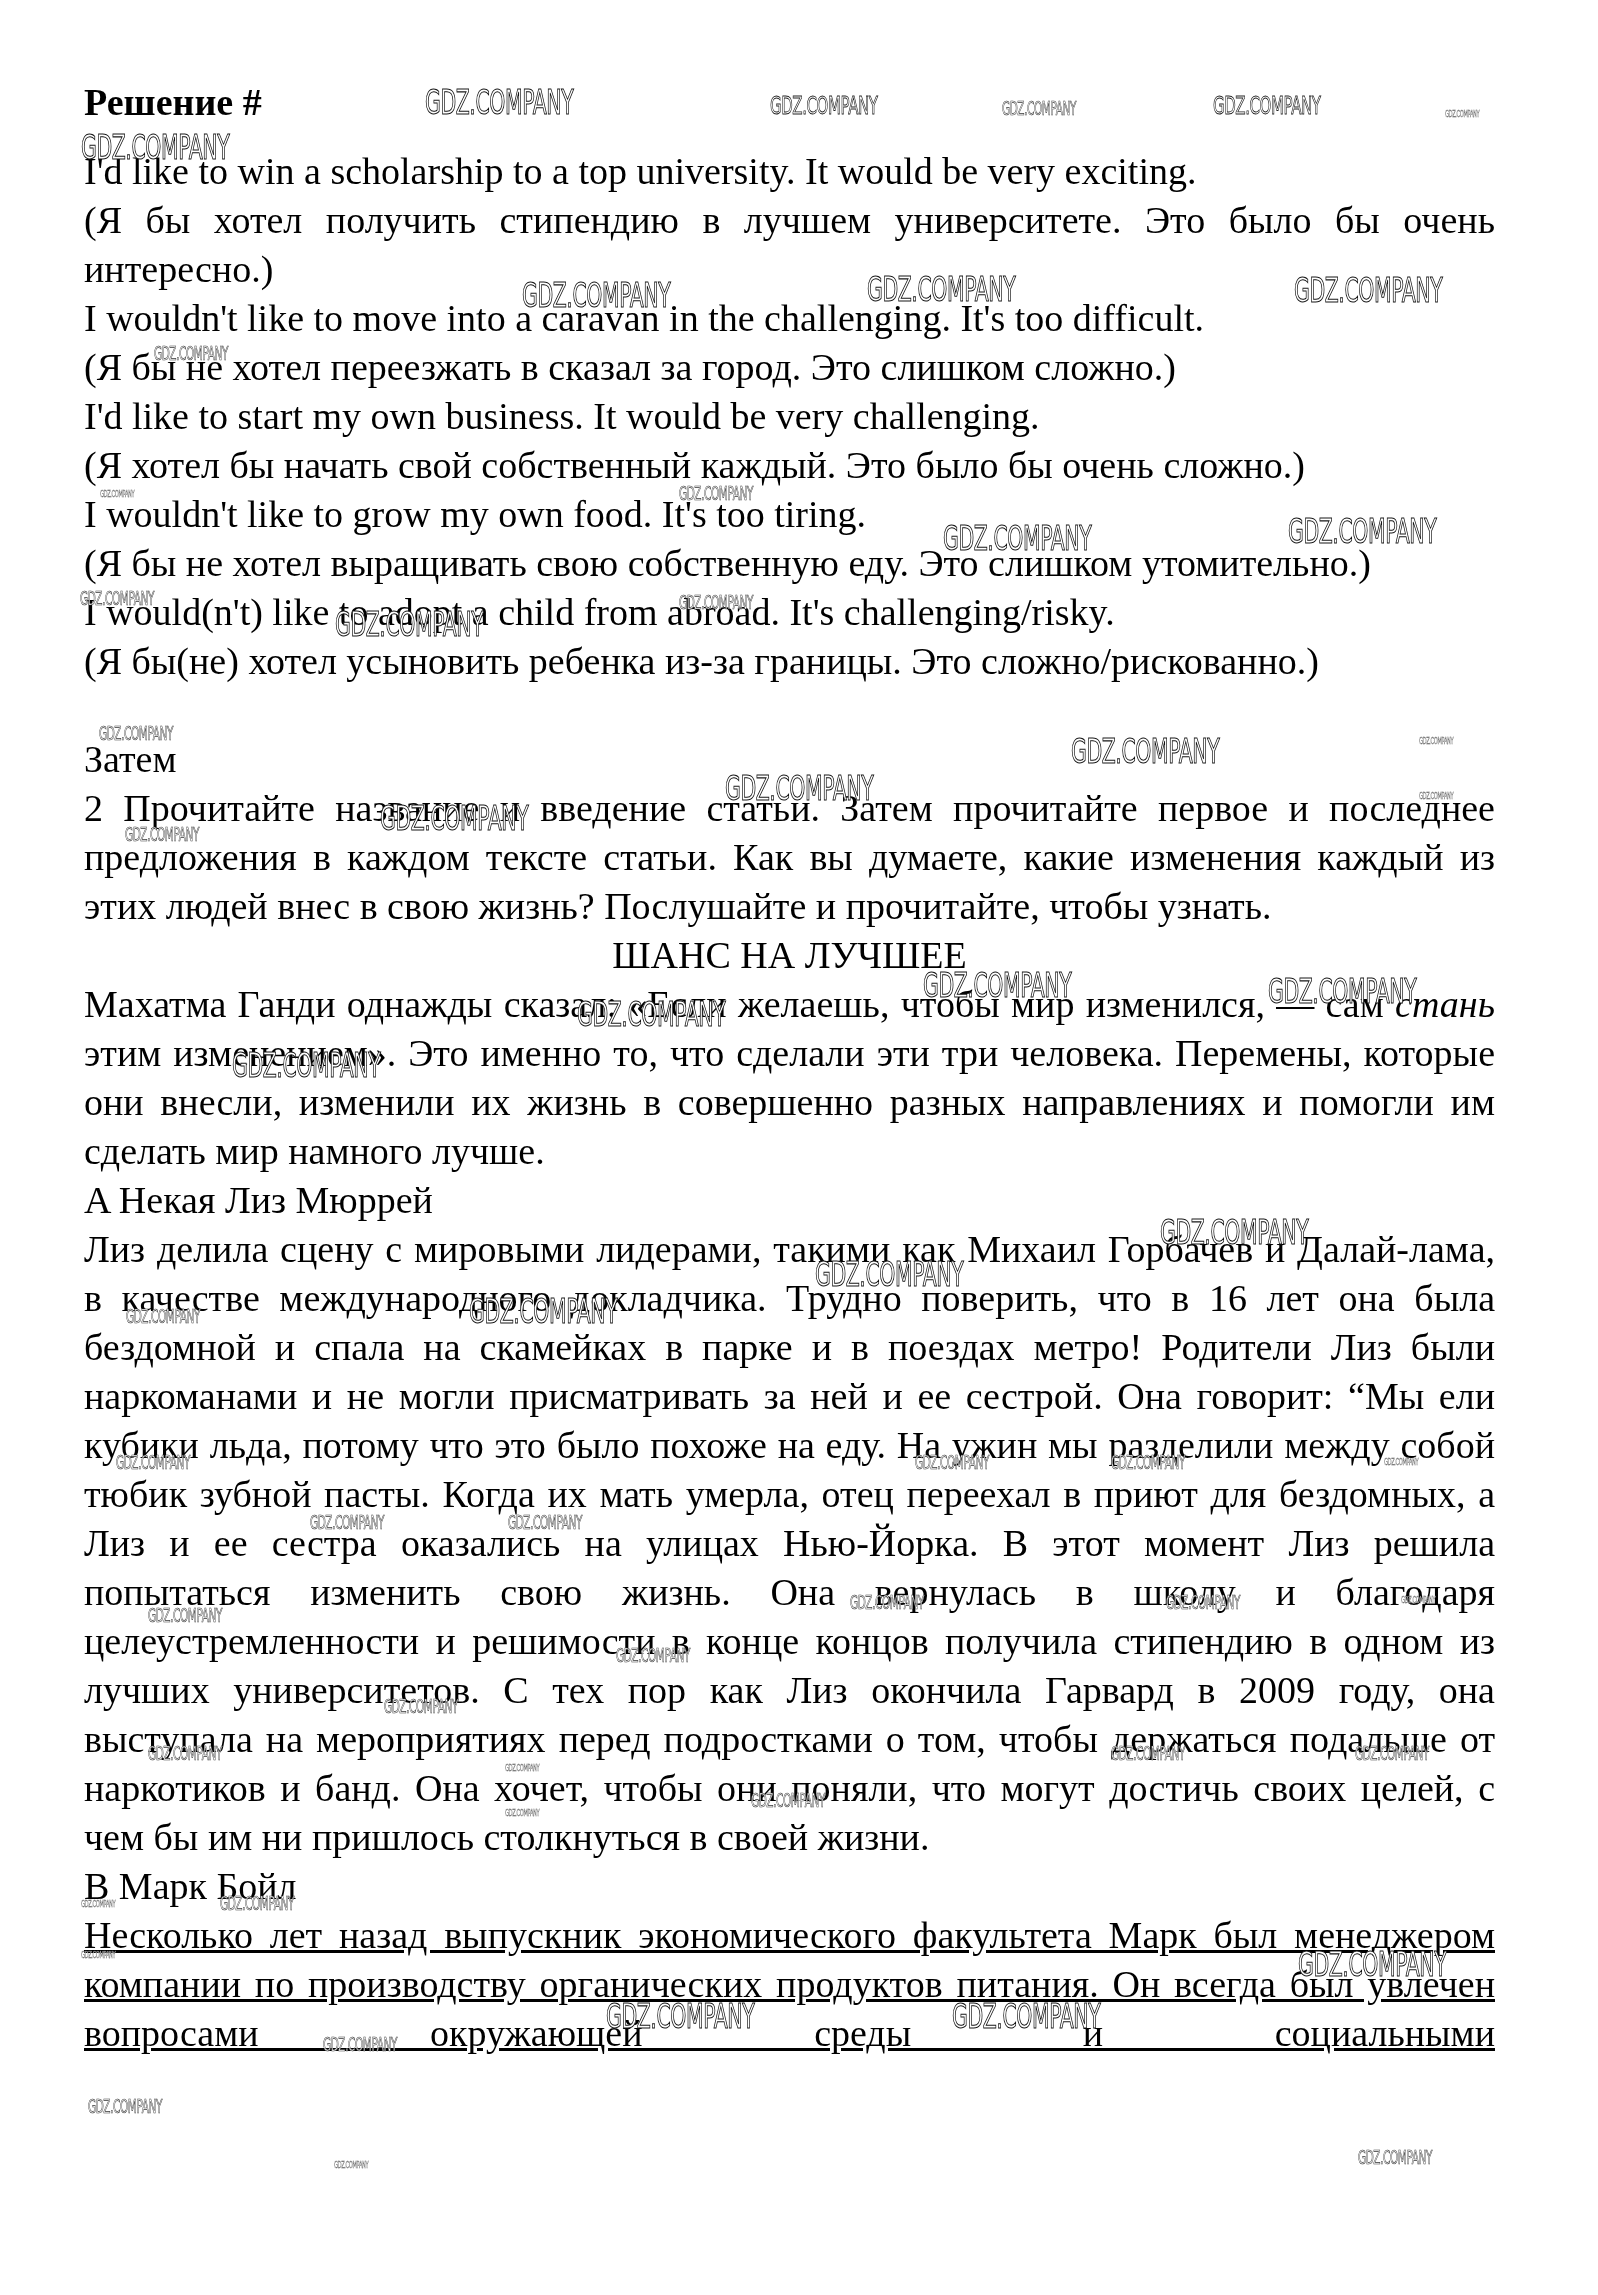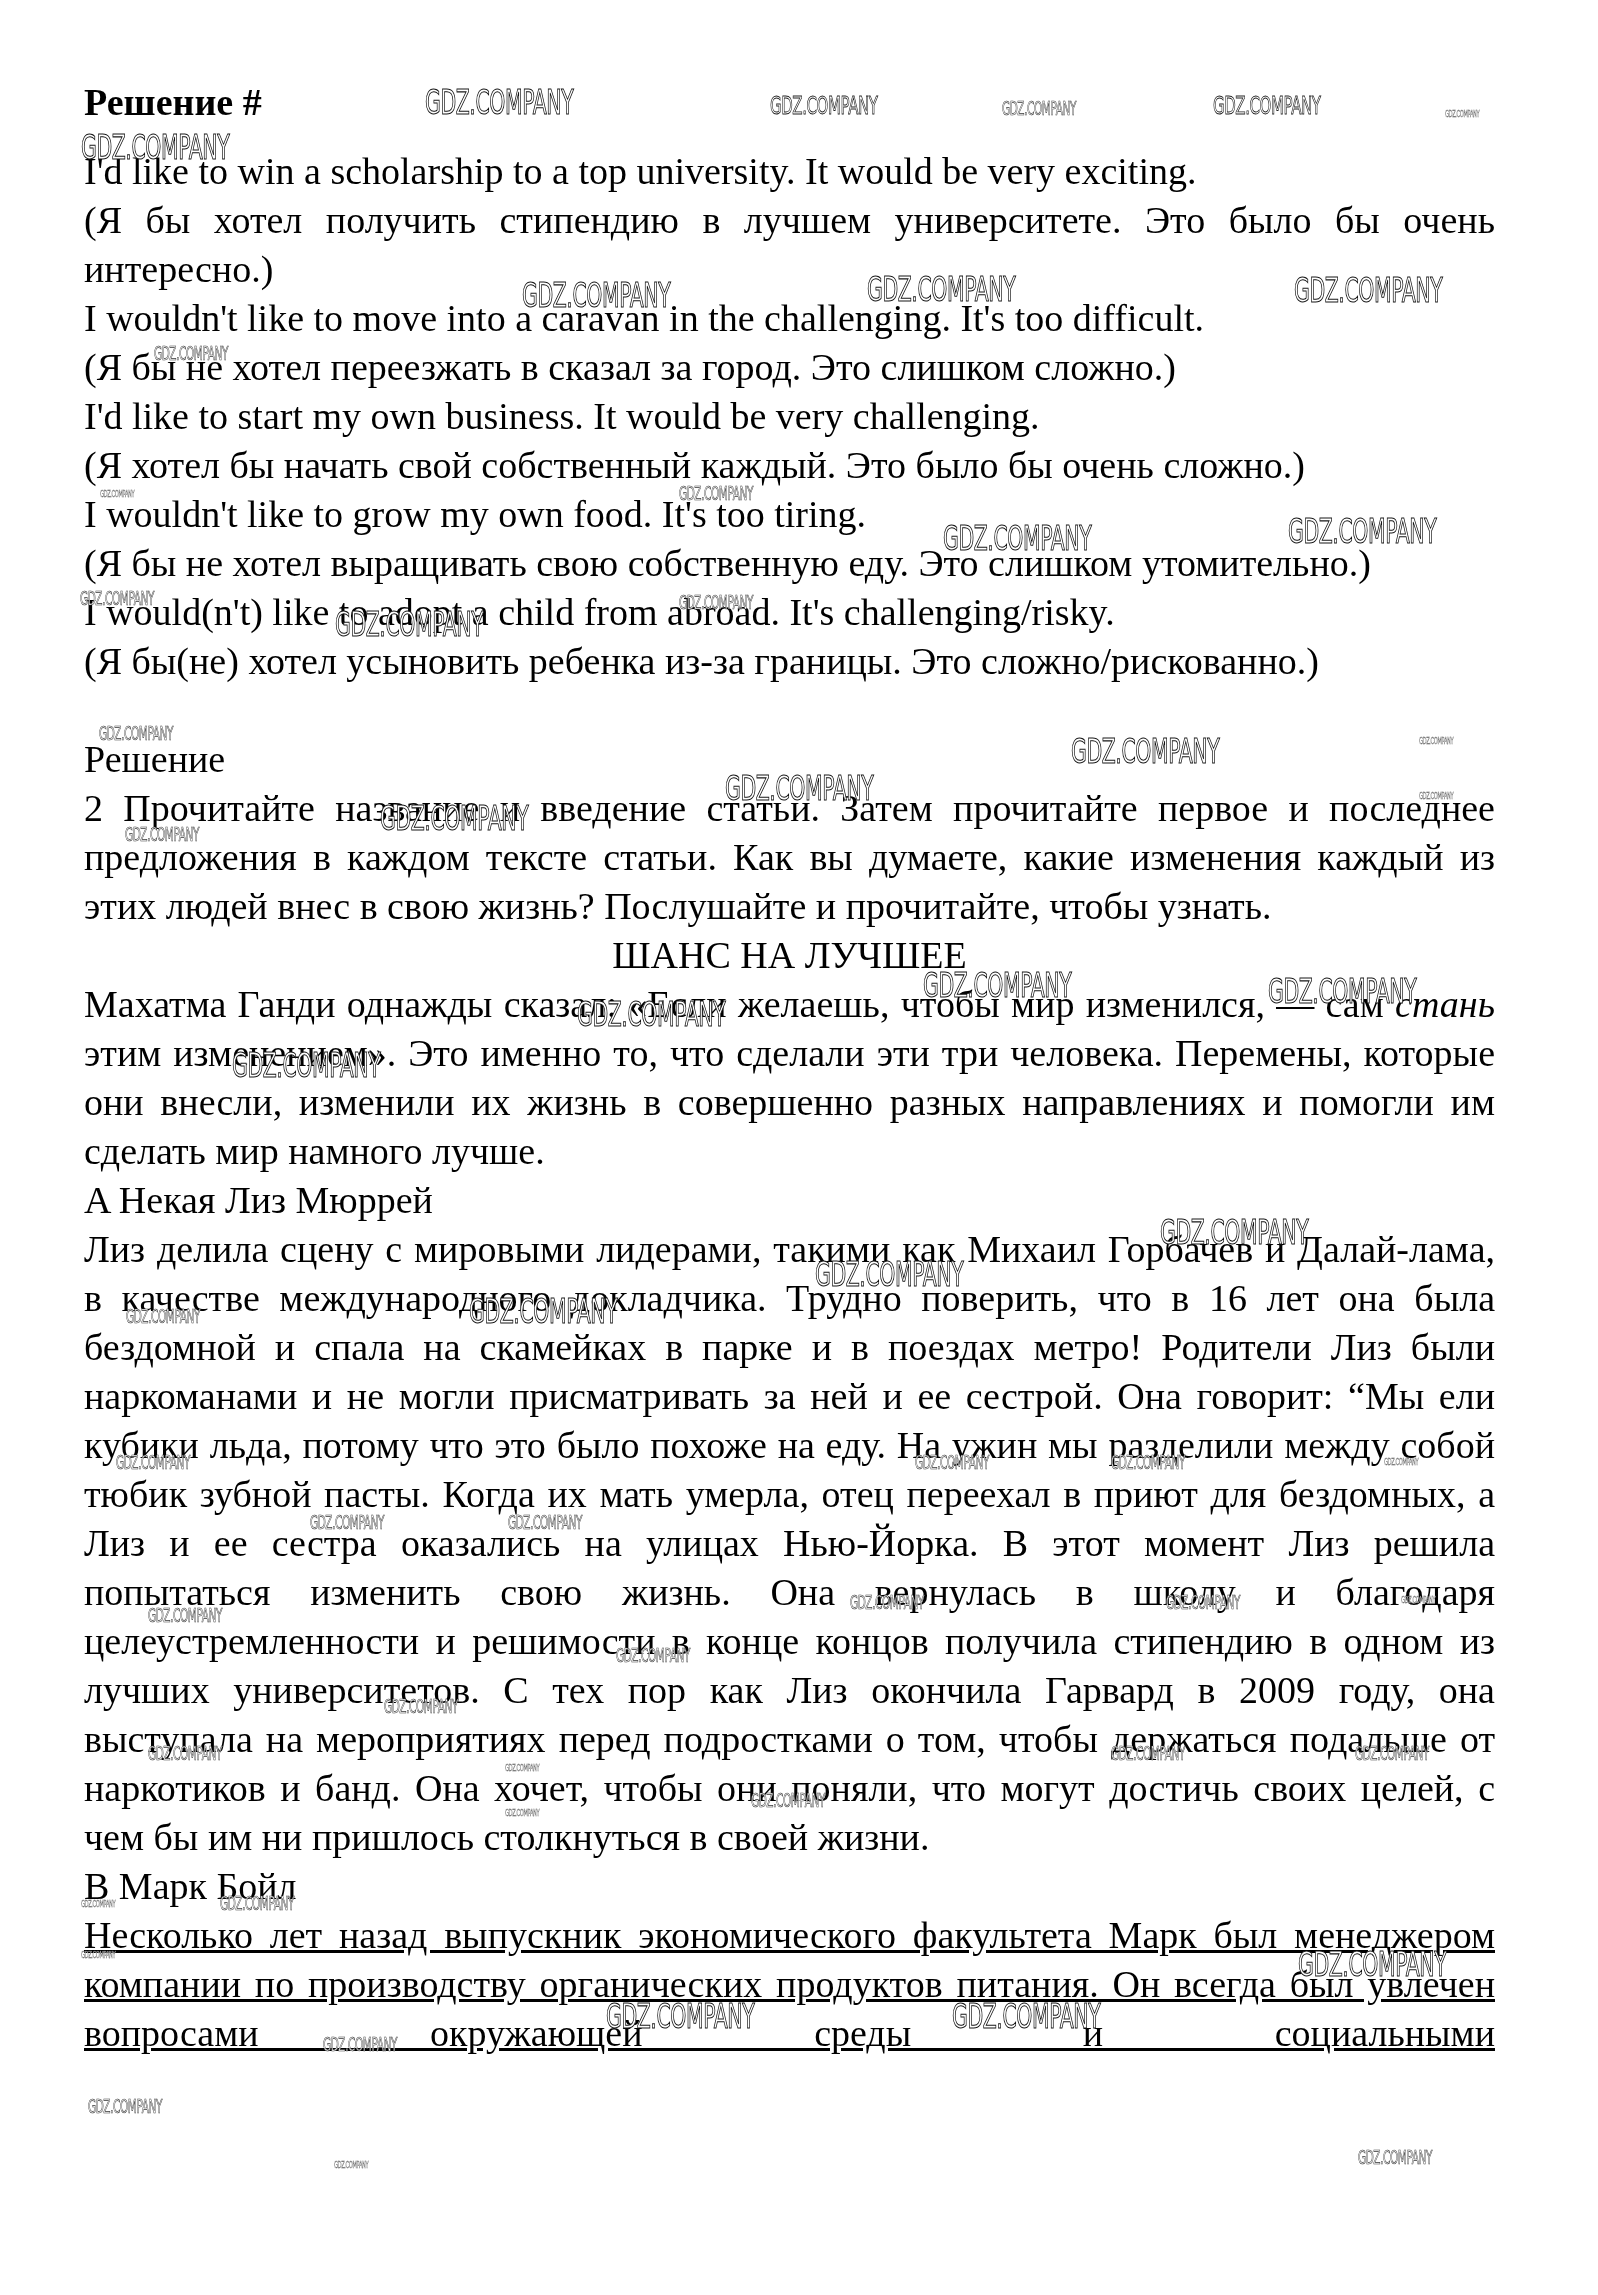--- a/index.html
+++ b/index.html
@@ -37,21 +37,21 @@
   <div class="para last-left">I wouldn't like to move into a caravan in the challenging. It's too difficult.</div>
   <div class="para last-left">(Я бы не хотел переезжать в сказал за город. Это слишком сложно.)</div>
   <div class="para last-left">I'd like to start my own business. It would be very challenging.</div>
   <div class="para last-left">(Я хотел бы начать свой собственный каждый. Это было бы очень сложно.)</div>
   <div class="para last-left">I wouldn't like to grow my own food. It's too tiring.</div>
   <div class="para last-left">(Я бы не хотел выращивать свою собственную еду. Это слишком утомительно.)</div>
   <div class="para last-left">I would(n't) like to adopt a child from abroad. It's challenging/risky.</div>
   <div class="para last-left">(Я бы(не) хотел усыновить ребенка из-за границы. Это сложно/рискованно.)</div>
 
   <div style="height:49px"></div>
-  <div class="para">Решение</div>
+  <div class="para">Затем</div>
   <div class="para last-left">2 Прочитайте название и введение статьи. Затем прочитайте первое и последнее предложения в каждом тексте статьи. Как вы думаете, какие изменения каждый из этих людей внес в свою жизнь? Послушайте и прочитайте, чтобы узнать.</div>
   <div class="center">ШАНС НА ЛУЧШЕЕ</div>
   <div class="para last-left"><span>Махатма Ганди однажды сказал: «Если желаешь, чтобы мир изменился, — сам </span><em>стань</em><span> этим изменением». Это именно то, что сделали эти три человека. Перемены, которые они внесли, изменили их жизнь в совершенно разных направлениях и помогли им сделать мир намного лучше.</span></div>
   <div class="para">A Некая Лиз Мюррей</div>
   <div class="para last-left">Лиз делила сцену с мировыми лидерами, такими как Михаил Горбачев и Далай-лама, в качестве международного докладчика. Трудно поверить, что в 16 лет она была бездомной и спала на скамейках в парке и в поездах метро! Родители Лиз были наркоманами и не могли присматривать за ней и ее сестрой. Она говорит: “Мы ели кубики льда, потому что это было похоже на еду. На ужин мы разделили между собой тюбик зубной пасты. Когда их мать умерла, отец переехал в приют для бездомных, а Лиз и ее сестра оказались на улицах Нью-Йорка. В этот момент Лиз решила попытаться изменить свою жизнь. Она вернулась в школу и благодаря целеустремленности и решимости в конце концов получила стипендию в одном из лучших университетов. С тех пор как Лиз окончила Гарвард в 2009 году, она выступала на мероприятиях перед подростками о том, чтобы держаться подальше от наркотиков и банд. Она хочет, чтобы они поняли, что могут достичь своих целей, с чем бы им ни пришлось столкнуться в своей жизни.</div>
   <div class="para">B Марк Бойл</div>
   <div class="para" style="text-align-last: justify; text-decoration: underline;">Несколько лет назад выпускник экономического факультета Марк был менеджером компании по производству органических продуктов питания. Он всегда был увлечен вопросами окружающей среды и социальными</div>
 </div>
 
 <div class="wm l" style="left:425px;top:86px">GDZ.COMPANY</div>

